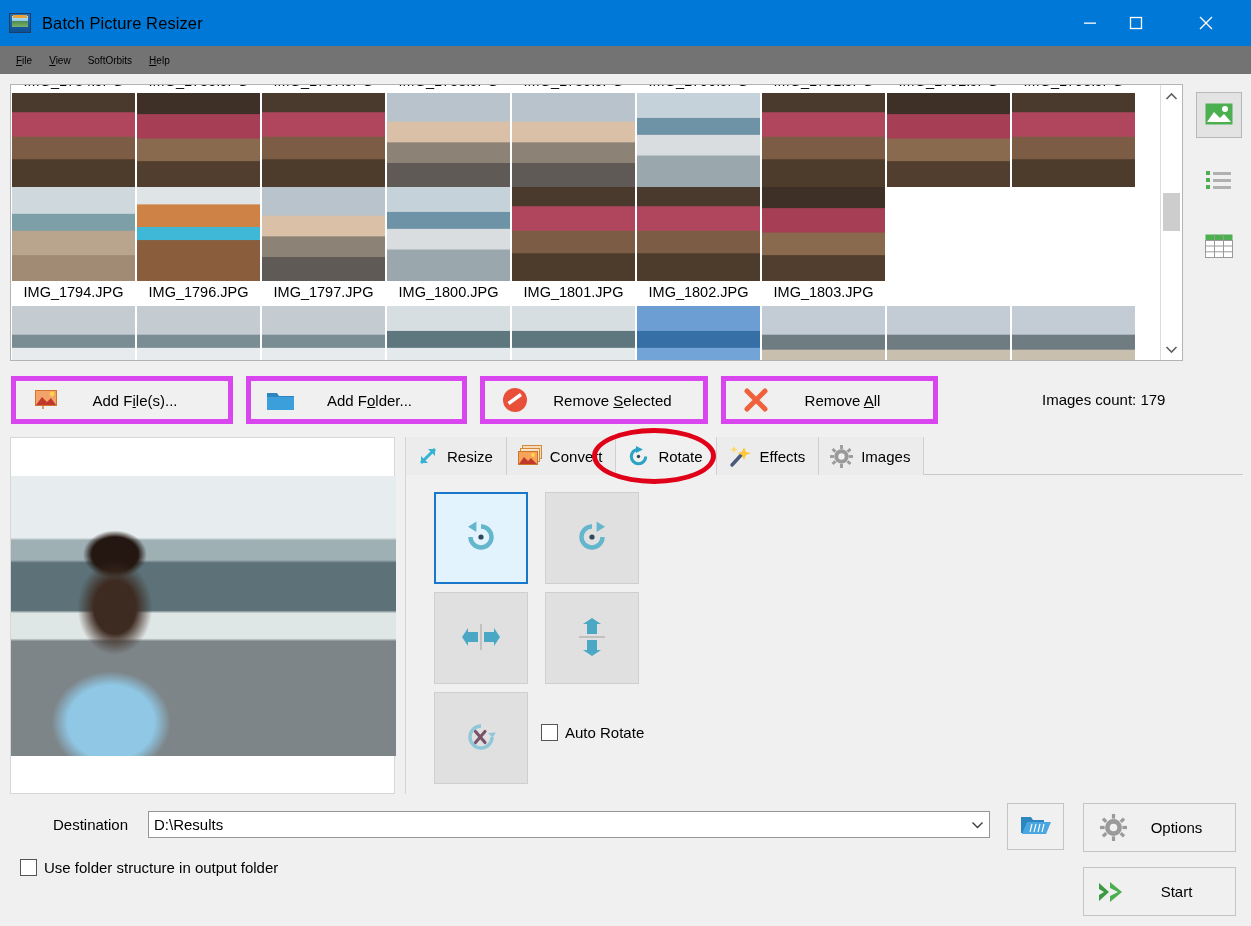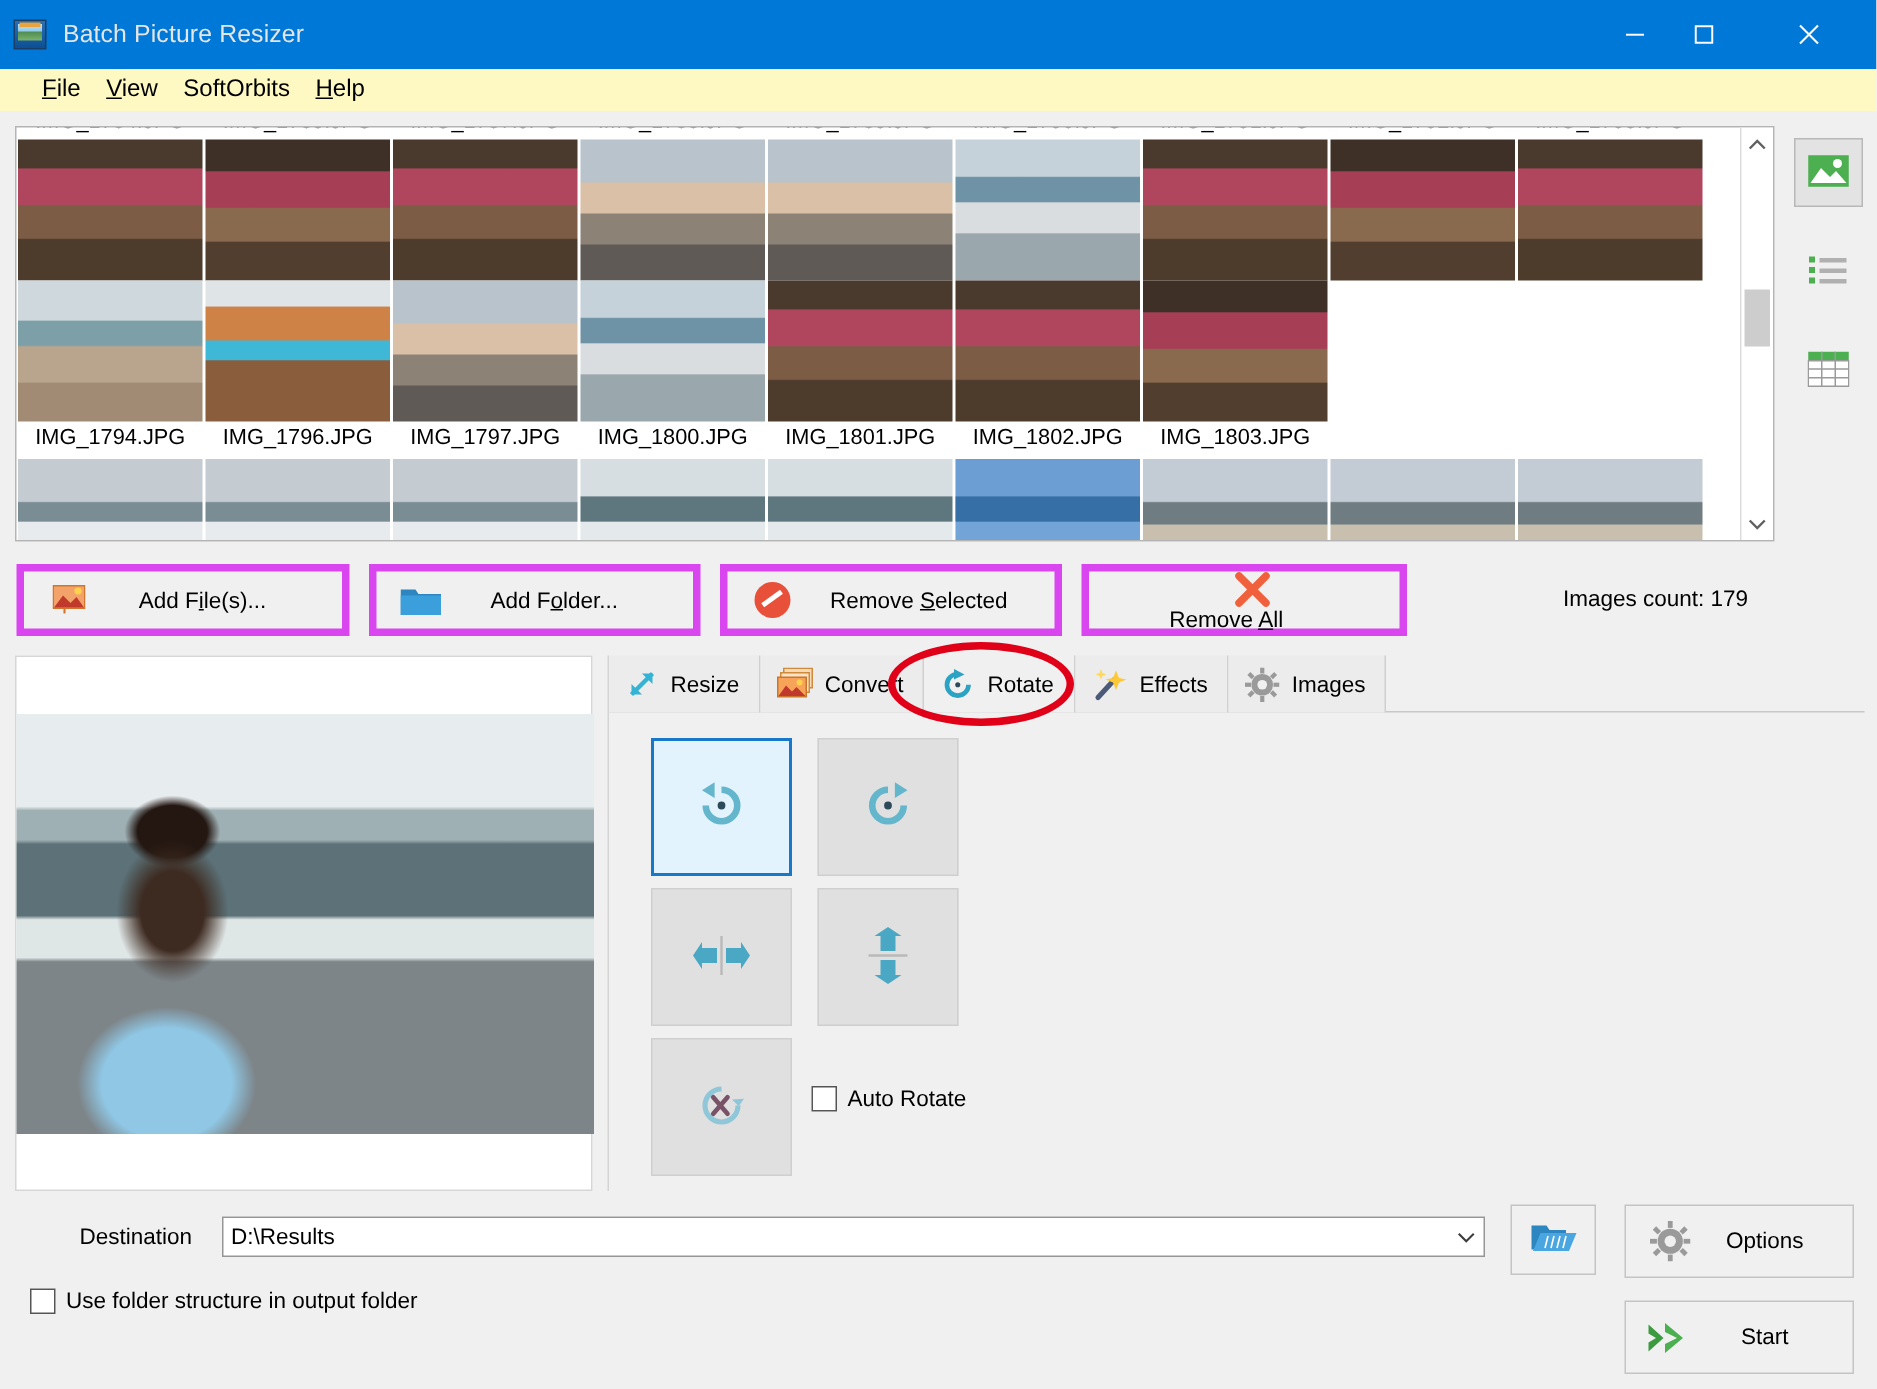--- a/index.html
+++ b/index.html
@@ -28,38 +28,38 @@
   }
   #app-icon::before {
     content: ""; position: absolute; left: 2px; top: 2px; right: 2px; bottom: 5px;
     background: linear-gradient(#bfe3f5 0%, #8fc9e8 45%, #4c8b52 46%, #7cb36a 100%);
   }
   #app-icon::after {
     content: ""; position: absolute; left: 3px; top: 1px; right: 3px; height: 3px;
     background: #e8a33d;
   }
   #app-title {
-    color: #e5e5e5; font-size: 16.5px; letter-spacing: .1px;
+    color: #000000; font-size: 16.5px; letter-spacing: .1px;
     white-space: nowrap;
   }
   .wbtn {
     position: absolute; top: 0; height: 46px; width: 46px;
     display: flex; align-items: center; justify-content: center;
   }
   #btn-min { right: 138px; }
   #btn-max { right: 92px; }
   #btn-close { right: 22px; }
   .wbtn svg { display: block; }
 
   
   #menubar {
-    height: 28px; background: #fef9c3;
+    height: 28px; background: #737373;
     display: flex; align-items: center;
-    padding-left: 20px;
-    font-size: 16px;
+    padding-left: 8px;
+    font-size: 10px;
   }
   .menu-item {
     padding: 3px 9px 3px 8px; white-space: nowrap;
   }
   .menu-item u { text-decoration: underline; }
 
   
   #filelist-wrap {
     position: absolute; left: 10px; top: 84px;
     width: 1173px; height: 277px;
@@ -132,21 +132,21 @@
   .abtn {
     height: 48px; background: #f0f0f0; border: 5px solid #d946ef;
     display: flex; align-items: center; margin-right: 13px;
     position: relative;
   }
   .abtn .ai { width: 40px; display: flex; justify-content: center; margin-left: 10px; }
   .abtn .al { flex: 1; text-align: center; font-size: 15px; padding-right: 24px; white-space: nowrap; }
   #btn-addfiles { width: 222px; }
   #btn-addfolder { width: 221px; }
   #btn-remsel { width: 228px; gap: 11px; }
-  #btn-remall { width: 217px; flex-direction: column; }
+  #btn-remall { width: 217px; }
   #images-count {
     position: absolute; left: 1042px; top: 391px;
     font-size: 15px; white-space: nowrap;
   }
 
   
   #preview {
     position: absolute; left: 10px; top: 437px; width: 385px; height: 357px;
     background: #fff; border: 1px solid #d6d6d6;
   }

